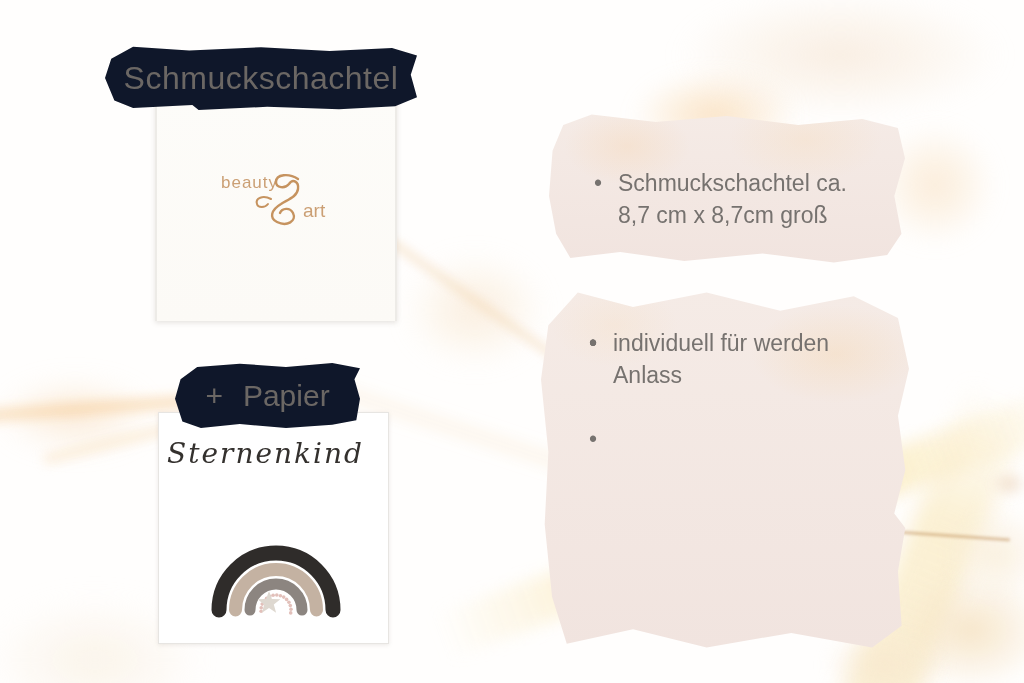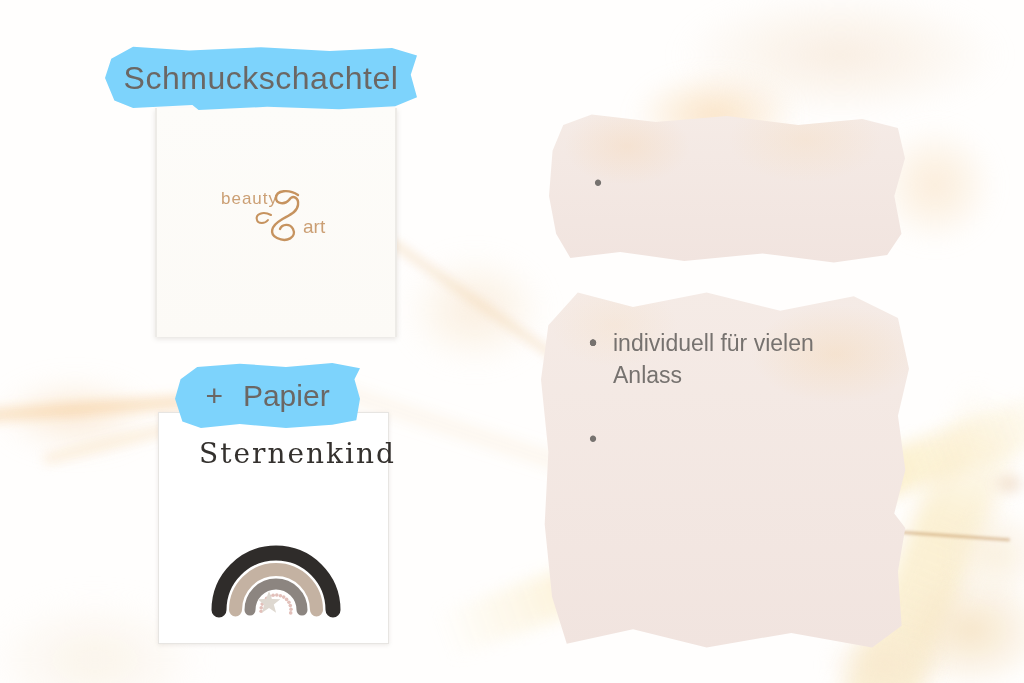--- a/index.html
+++ b/index.html
@@ -42,34 +42,34 @@
     background:radial-gradient(closest-side,rgba(210,160,110,.35),rgba(210,160,110,0) 80%);filter:blur(6px);}
   .stem3{left:855px;top:533px;width:155px;height:3px;
     background:rgba(190,140,85,.5);transform:rotate(4deg);filter:blur(1.5px);}
   .knob{left:856px;top:514px;width:22px;height:28px;border-radius:50%;
     background:radial-gradient(closest-side,rgba(222,203,178,.95),rgba(222,203,178,0));filter:blur(2px);}
   .b-bl{left:-40px;top:585px;width:270px;height:150px;
     background:radial-gradient(closest-side,rgba(250,242,230,.9),rgba(250,242,230,0) 80%);filter:blur(14px);}
 
   
   .photo{position:absolute;z-index:1;background:#fefdfb;}
-  .box-photo{left:155px;top:108px;width:238px;height:229px;
+  .box-photo{left:155px;top:92px;width:238px;height:229px;
     border-left:2px solid #edebe7;border-right:2px solid #edebe7;
     box-shadow:0 2px 5px rgba(120,110,100,.18);
     background:linear-gradient(180deg,#fdfcf9,#fcfaf6);}
   .logo{position:absolute;left:62px;top:80px;width:120px;height:60px;}
   .card-photo{left:158px;top:412px;width:229px;height:230px;background:#ffffff;
     border:1px solid #e7e5e2;box-shadow:0 1px 4px rgba(120,110,100,.15);}
-  .script{position:absolute;left:0;top:24px;width:100%;text-align:right;
-    font-family:"DejaVu Serif",serif;font-size:28px;
+  .script{position:absolute;left:0;top:24px;width:100%;text-align:left;
+    font-family:"DejaVu Serif",serif;font-style:italic;font-size:28px;
     letter-spacing:2px;color:#34312e;transform:translateX(8px);}
   .rainbow{position:absolute;left:47px;top:112px;width:140px;height:100px;}
 
   
-  .stroke{position:absolute;z-index:2;background:#7dd3fc;color:#6b6764;}
+  .stroke{position:absolute;z-index:2;background:#0f172a;color:#6b6764;}
   .title-stroke{left:105px;top:46px;width:312px;height:64px;
     display:flex;align-items:center;justify-content:center;
     font-size:32px;letter-spacing:.5px;
     clip-path:polygon(2% 20%,0% 50%,3% 85%,9% 97%,28% 92%,30% 100%,52% 95%,75% 99%,93% 94%,100% 80%,98% 45%,100% 15%,92% 3%,72% 8%,50% 2%,27% 7%,9% 1%);}
   .karte-stroke{left:175px;top:363px;width:185px;height:65px;
     display:flex;align-items:center;justify-content:center;gap:20px;
     font-size:30px;
     clip-path:polygon(3% 25%,0% 55%,4% 90%,14% 100%,35% 94%,60% 100%,85% 95%,98% 88%,100% 55%,97% 25%,100% 8%,85% 0%,60% 6%,35% 1%,12% 6%);}
 
   
@@ -159,35 +159,36 @@
         <circle cx="84.7" cy="87.9" r="1.8"></circle>
       </g>
       <polygon points="63,66 65.9,74 74.4,74.3 67.8,79.6 70.1,87.7 63,83 55.9,87.7 58.2,79.6 51.6,74.3 60.1,74" fill="#ded8d0"></polygon>
     </svg>
   </div>
 
   <div class="panel panel1">
     <ul class="bullets">
       <li>
         <span class="dot">•</span>
+        <span>Schmuckschachtel ca. 8,7 cm x 8,7cm groß</span>
       </li>
     </ul>
   </div>
 
   <div class="panel panel2">
     <ul class="bullets">
       <li>
         <span class="dot">•</span>
       </li>
       <li>
         <span class="dot">•</span>
       </li>
       <li>
         <span class="dot">•</span>
-        <span>individuell für vielen Anlass</span>
+        <span>individuell für werden Anlass</span>
       </li>
     </ul>
     <ul class="bullets second">
       <li>
         <span class="dot">•</span>
       </li>
     </ul>
   </div>
 
 </div>

